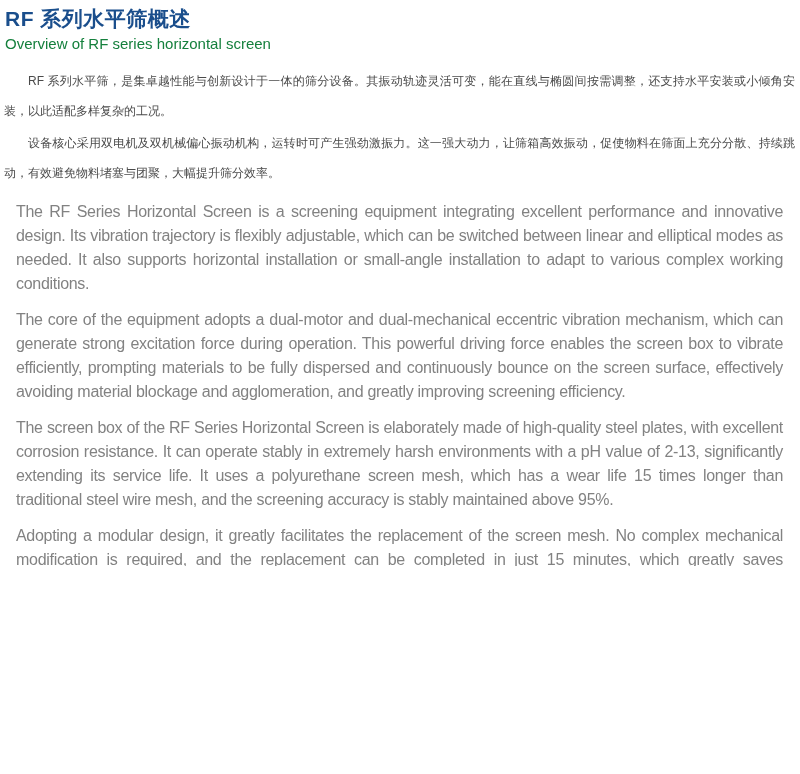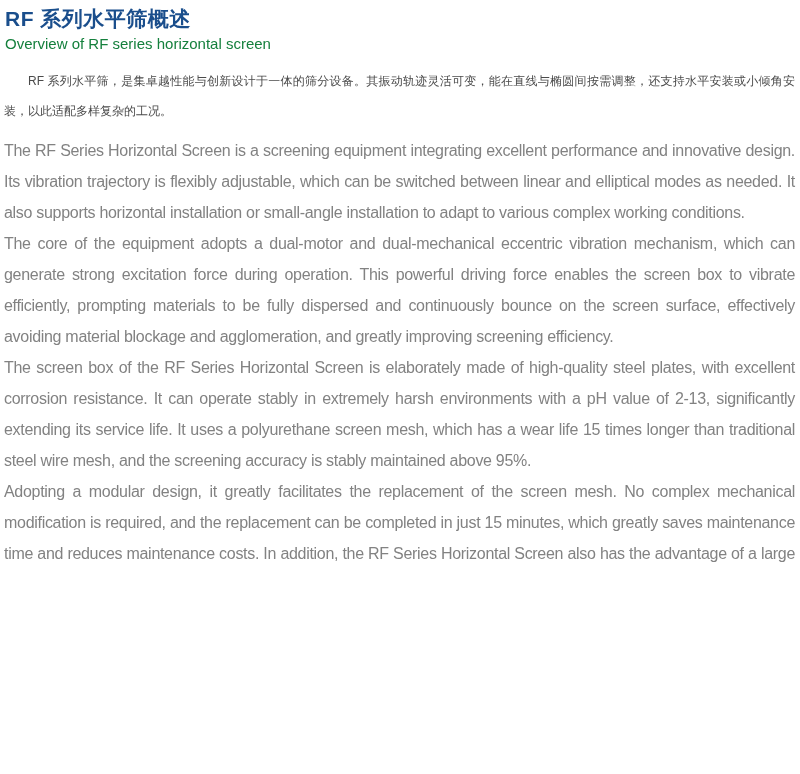--- a/index.html
+++ b/index.html
@@ -42,36 +42,37 @@
     text-indent: 2em;
     text-align: justify;
   }
   .en-section {
     margin-top: 9px;
     color: #828282;
     font-size: 16px;
     letter-spacing: -0.3px;
   }
   .en-section p {
-    margin: 0;
-    line-height: 31px;
+    margin: 12px;
+    line-height: 24px;
     text-align: justify;
   }
 </style>
 </head>
 <body>
 
 <div class="page">
 
   <h1 class="title">RF 系列水平筛概述</h1>
 
   <div class="subtitle">Overview of RF series horizontal screen</div>
 
   <section class="cn-section">
     <p>RF 系列水平筛，是集卓越性能与创新设计于一体的筛分设备。其振动轨迹灵活可变，能在直线与椭圆间按需调整，还支持水平安装或小倾角安装，以此适配多样复杂的工况。</p>
+    <p>设备核心采用双电机及双机械偏心振动机构，运转时可产生强劲激振力。这一强大动力，让筛箱高效振动，促使物料在筛面上充分分散、持续跳动，有效避免物料堵塞与团聚，大幅提升筛分效率。</p>
   </section>
 
   <section class="en-section">
     <p>The RF Series Horizontal Screen is a screening equipment integrating excellent performance and innovative design. Its vibration trajectory is flexibly adjustable, which can be switched between linear and elliptical modes as needed. It also supports horizontal installation or small-angle installation to adapt to various complex working conditions.</p>
     <p>The core of the equipment adopts a dual-motor and dual-mechanical eccentric vibration mechanism, which can generate strong excitation force during operation. This powerful driving force enables the screen box to vibrate efficiently, prompting materials to be fully dispersed and continuously bounce on the screen surface, effectively avoiding material blockage and agglomeration, and greatly improving screening efficiency.</p>
     <p>The screen box of the RF Series Horizontal Screen is elaborately made of high-quality steel plates, with excellent corrosion resistance. It can operate stably in extremely harsh environments with a pH value of 2-13, significantly extending its service life. It uses a polyurethane screen mesh, which has a wear life 15 times longer than traditional steel wire mesh, and the screening accuracy is stably maintained above 95%.</p>
     <p>Adopting a modular design, it greatly facilitates the replacement of the screen mesh. No complex mechanical modification is required, and the replacement can be completed in just 15 minutes, which greatly saves maintenance time and reduces maintenance costs. In addition, the RF Series Horizontal Screen also has the advantage of a large screening area. With double-layer and triple-layer screens, it can perform screening simultaneously, with a processing capacity of up to thousands of tons per hour, fully meeting the needs of large-scale production.</p>
   </section>
 
 </div>

